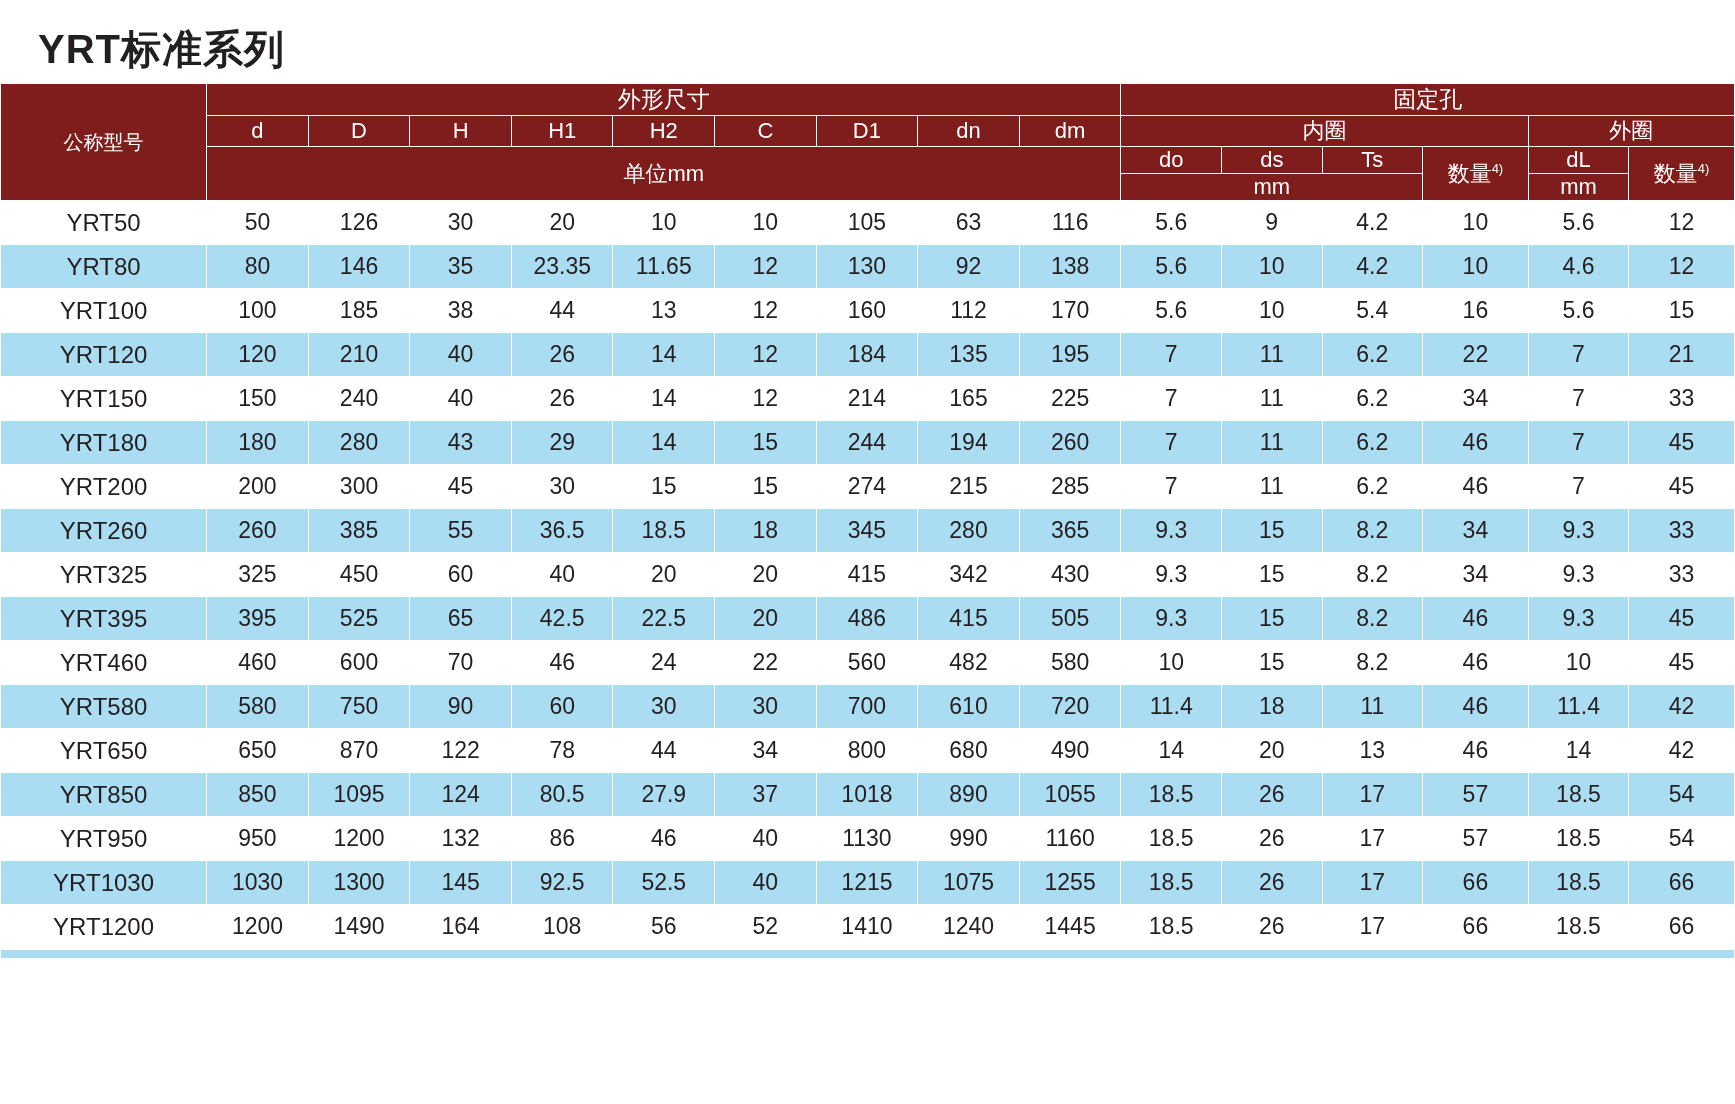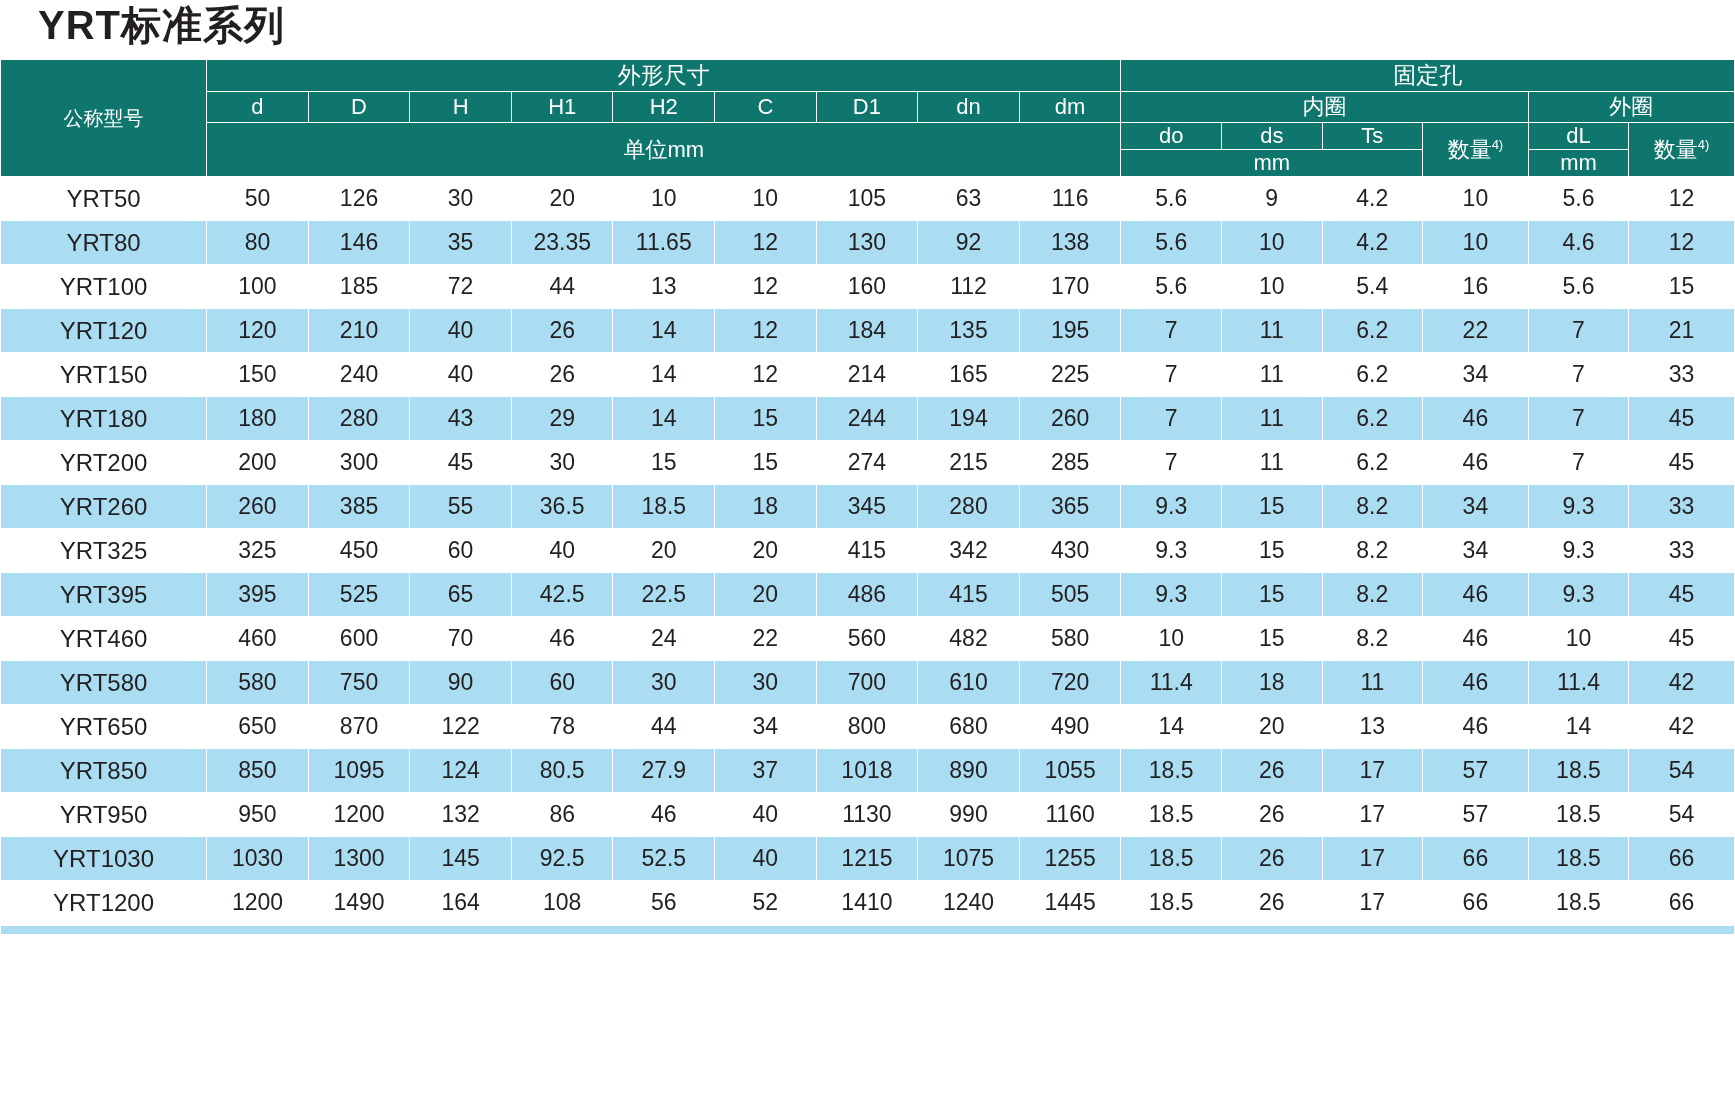--- a/index.html
+++ b/index.html
@@ -17,39 +17,39 @@
     position: relative;
     width: 1735px;
     height: 1104px;
     box-sizing: border-box;
   }
   .title {
     font-size: 40px;
     font-weight: bold;
     color: #231f20;
     letter-spacing: 1px;
-    padding: 1px 0 10px 38px;
+    padding: 25px 0 10px 38px;
     line-height: 1.2;
   }
   table.spec {
     border-collapse: collapse;
     table-layout: fixed;
     width: 1735px;
     font-size: 21px;
     color: #231f20;
   }
   table.spec th, table.spec td {
     border: 1px solid #ffffff;
     text-align: center;
     vertical-align: middle;
     padding: 0;
     box-sizing: border-box;
   }
   thead th {
-    background: #0f766e;
+    background: #7f1d1d;
     color: #ffffff;
     font-weight: normal;
     font-size: 22px;
   }
   thead th.model {
     font-size: 20px;
   }
   thead th.grp {
     font-size: 23px;
   }
@@ -177,21 +177,21 @@
           <td>10</td>
           <td>4.2</td>
           <td>10</td>
           <td>4.6</td>
           <td>12</td>
         </tr>
         <tr class="light">
           <td class="model">YRT100</td>
           <td>100</td>
           <td>185</td>
-          <td>72</td>
+          <td>38</td>
           <td>44</td>
           <td>13</td>
           <td>12</td>
           <td>160</td>
           <td>112</td>
           <td>170</td>
           <td>5.6</td>
           <td>10</td>
           <td>5.4</td>
           <td>16</td>

